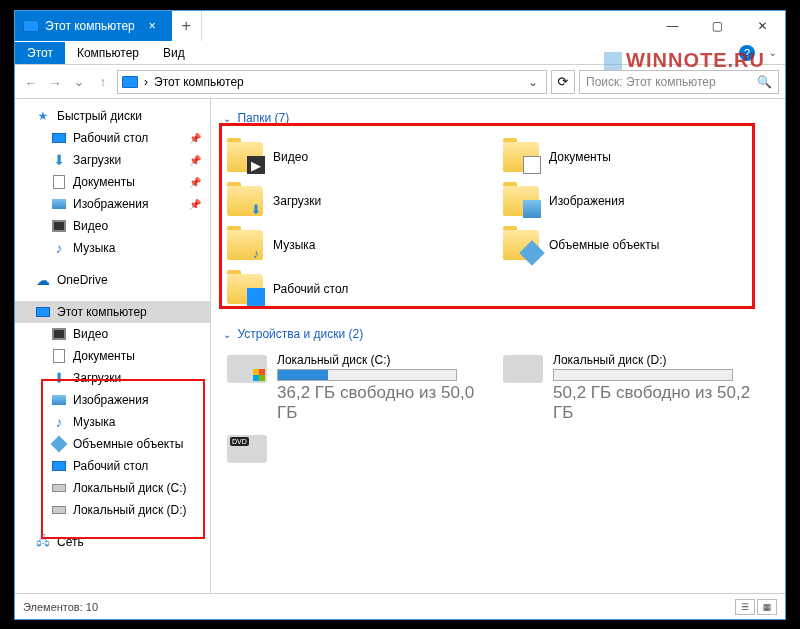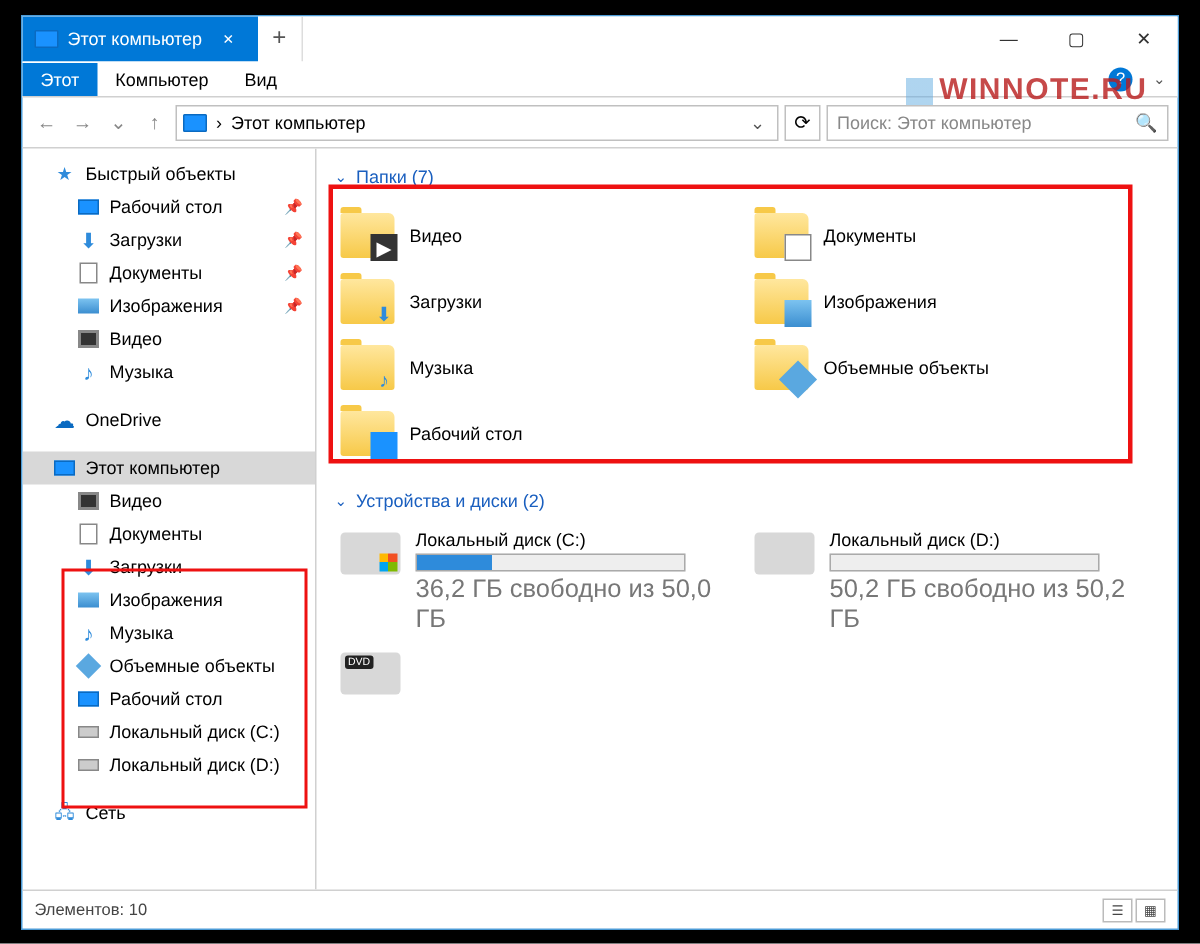--- a/index.html
+++ b/index.html
@@ -18,21 +18,21 @@
   .ribbon-tab.file { background: #0078d7; color: #fff; }
   .ribbon-help { position: absolute; right: 30px; top: 4px; width: 16px; height: 16px; border-radius: 50%; background: #0078d7; color: #fff; font-size: 11px; display: flex; align-items: center; justify-content: center; cursor: pointer; }
   .ribbon-expand { position: absolute; right: 8px; top: 6px; font-size: 10px; cursor: pointer; color: #555; }
 
   .navbar { height: 34px; display: flex; align-items: center; padding: 4px 6px; gap: 4px; border-bottom: 1px solid #d0d0d0; }
   .navbtn { width: 20px; height: 20px; display: flex; align-items: center; justify-content: center; color: #888; cursor: pointer; font-size: 13px; }
   .addr { flex: 1; height: 24px; border: 1px solid #c0c0c0; display: flex; align-items: center; padding: 0 4px; font-size: 12px; gap: 6px; }
   .addr .pc-mini { width: 16px; height: 12px; background: #1a92ff; border: 1px solid #0a6ac1; border-radius: 1px; }
   .addr-drop { margin-left: auto; color: #555; cursor: pointer; padding: 0 4px; }
   .refresh { width: 24px; height: 24px; border: 1px solid #c0c0c0; display: flex; align-items: center; justify-content: center; cursor: pointer; font-size: 13px; }
-  .search { width: 228px; height: 24px; border: 1px solid #c0c0c0; display: flex; align-items: center; padding: 0 6px; font-size: 12px; color: #888; }
+  .search { width: 200px; height: 24px; border: 1px solid #c0c0c0; display: flex; align-items: center; padding: 0 6px; font-size: 12px; color: #888; }
   .search .mag { margin-left: auto; color: #555; cursor: pointer; }
 
   .body { flex: 1; display: flex; overflow: hidden; }
   .sidebar { width: 196px; border-right: 1px solid #d0d0d0; overflow-y: auto; padding: 6px 0; font-size: 12px; position: relative; }
   .side-item { display: flex; align-items: center; height: 22px; padding: 0 6px 0 20px; gap: 6px; cursor: pointer; position: relative; }
   .side-item.sel { background: #d8d8d8; }
   .side-item .pin { position: absolute; right: 8px; color: #999; font-size: 10px; }
   .side-sub { padding-left: 36px; }
   .side-spacer { height: 10px; }
   .side-icon { width: 16px; height: 16px; display: flex; align-items: center; justify-content: center; font-size: 12px; }
@@ -127,21 +127,21 @@
     <div class="search">
       <span>Поиск: Этот компьютер</span>
       <span class="mag">🔍</span>
     </div>
   </div>
 
   <div class="body">
     <div class="sidebar">
       <div class="side-item">
         <span class="side-icon ic-star">★</span>
-        <span>Быстрый объекты</span>
+        <span>Быстрый диски</span>
       </div>
       <div class="side-item side-sub">
           <span class="side-icon">
             <span class="ic-desktop"></span>
           </span>
           <span>Рабочий стол</span>
           <span class="pin">📌</span>
         </div>
       <div class="side-item side-sub">
           <span class="side-icon ic-down">⬇</span>

